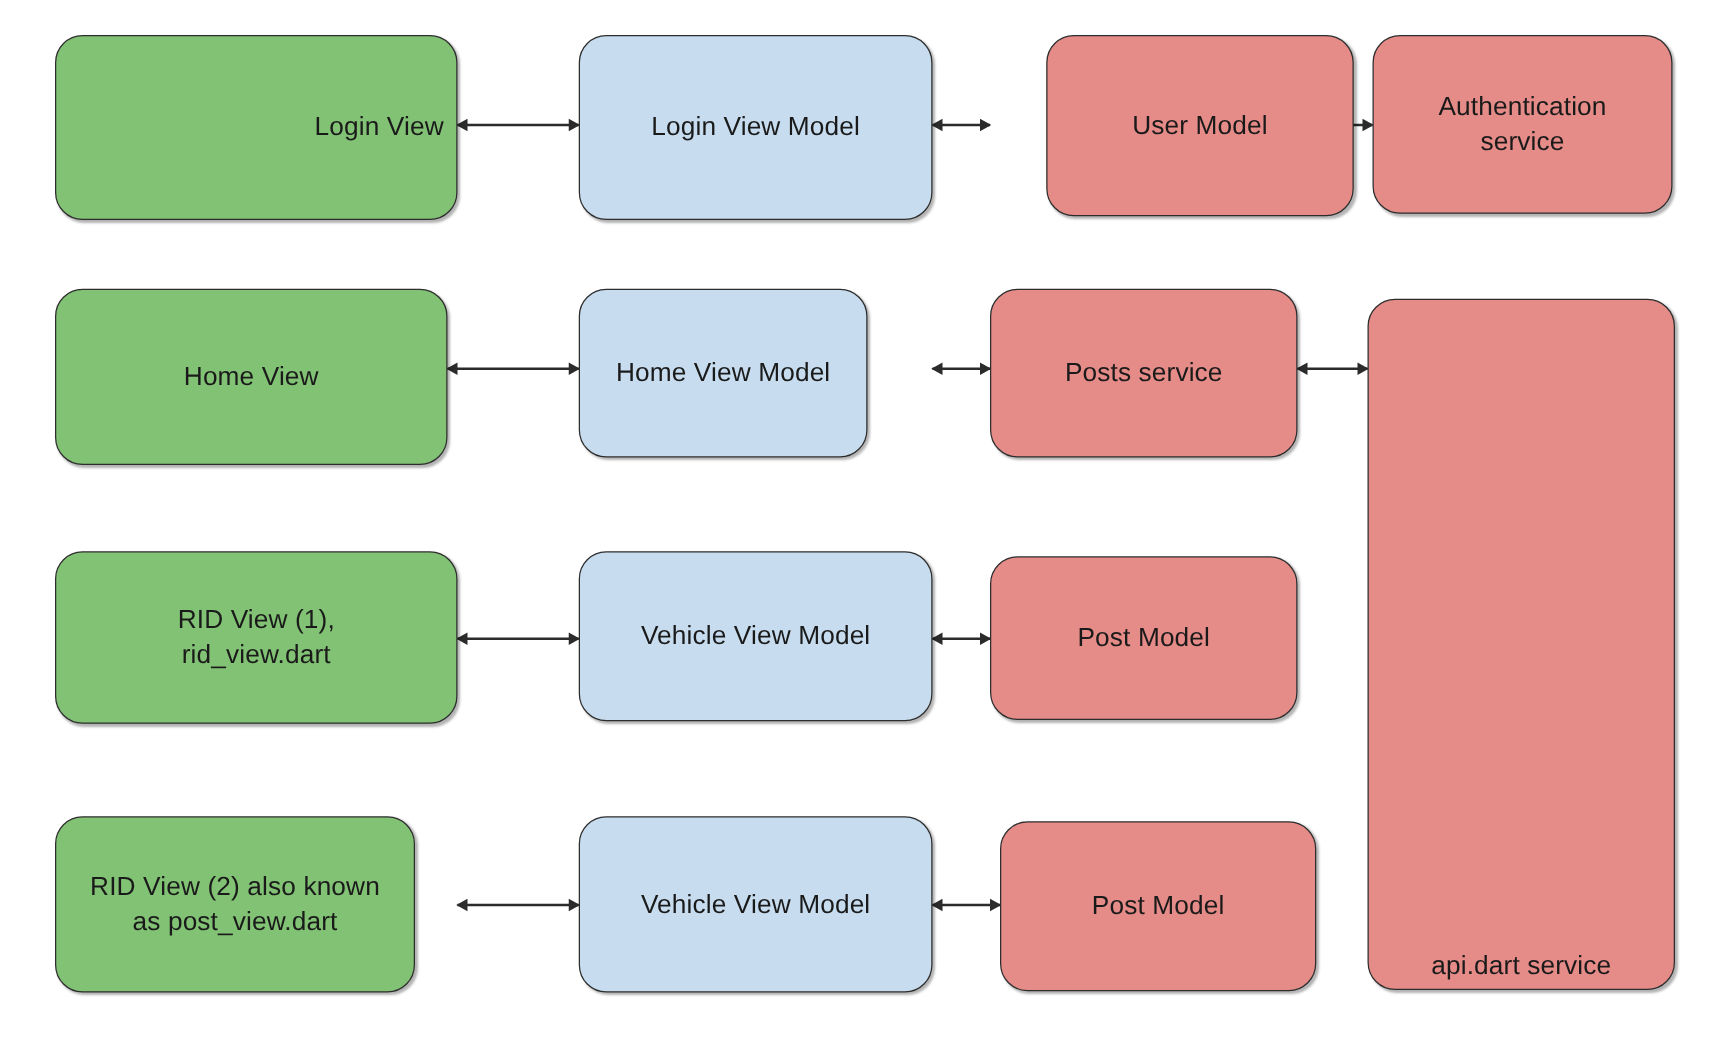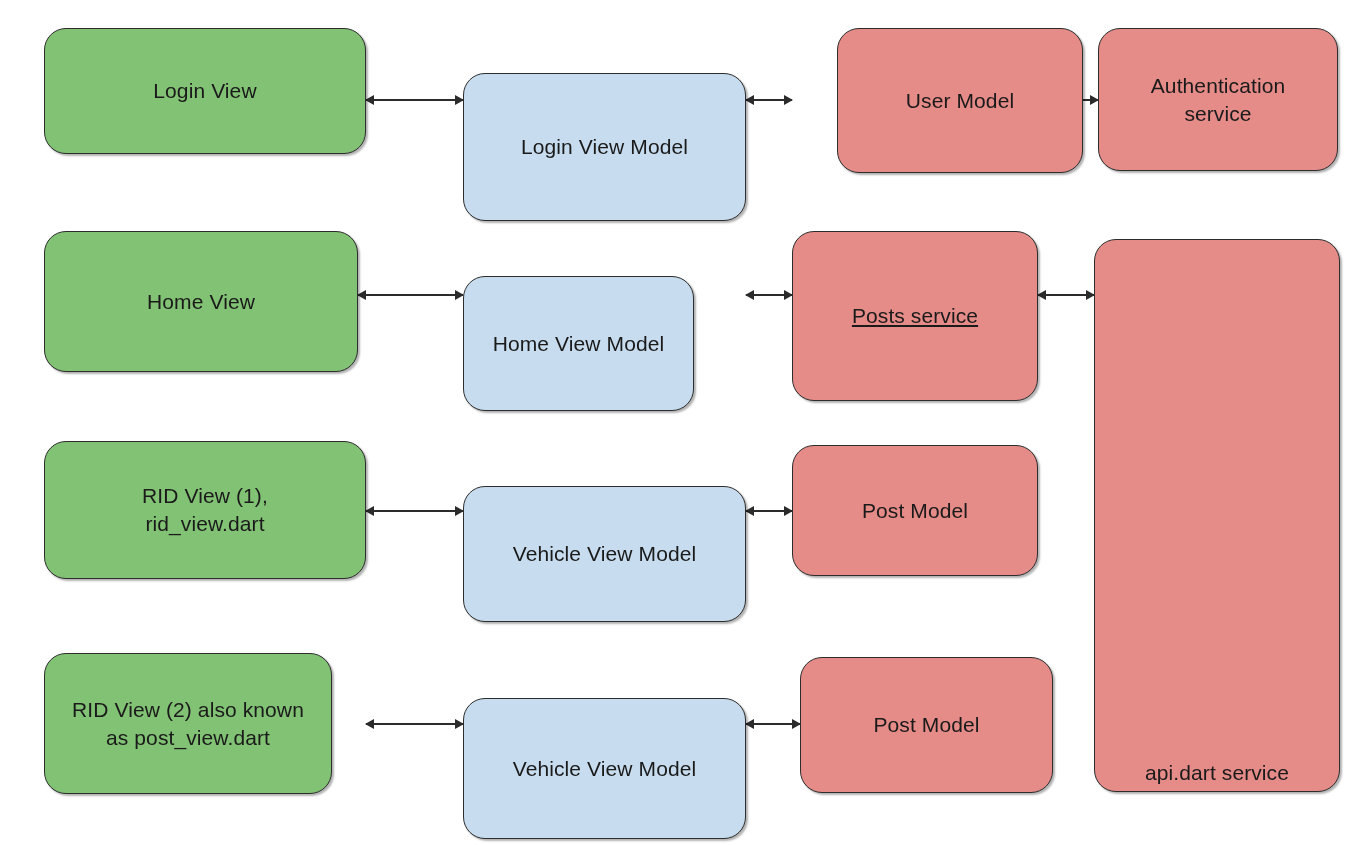--- a/index.html
+++ b/index.html
@@ -29,21 +29,21 @@
     text-align: center;
     color: #1a1a1a;
     font-size: 21px;
     line-height: 1.32;
     letter-spacing: 0.1px;
     box-shadow: 2px 2px 2px rgba(0,0,0,0.30);
     padding: 4px 10px;
     white-space: pre-line;
   }
   .node.green  { background: #82C274; }
-  .node.blue   { background: #C7DDEF; margin-top: 45px; }
+  .node.blue   { background: #C7DDEF; }
   .node.red    { background: #E58B88; }
 
   .node-label {
     display: block;
     width: 100%;
     white-space: pre-line;
   }
 
   
   .edge {
@@ -81,28 +81,28 @@
     <div class="edge" style="left: 366px; top: 99px; width: 97px;"></div>
     <div class="edge" style="left: 746px; top: 99px; width: 46px;"></div>
     <div class="edge" style="left: 1038px; top: 99px; width: 60px;"></div>
     <div class="edge" style="left: 358px; top: 294px; width: 105px;"></div>
     <div class="edge" style="left: 746px; top: 294px; width: 46px;"></div>
     <div class="edge" style="left: 1038px; top: 294px; width: 56px;"></div>
     <div class="edge" style="left: 366px; top: 510px; width: 97px;"></div>
     <div class="edge" style="left: 746px; top: 510px; width: 46px;"></div>
     <div class="edge" style="left: 366px; top: 723px; width: 97px;"></div>
     <div class="edge" style="left: 746px; top: 723px; width: 54px;"></div>
-    <div class="node green" style="left: 44px; top: 28px; width: 322px; height: 126px;"><span class="node-label">Login View</span></div>
+    <div class="node green" style="left: 44px; top: 28px; width: 322px; height: 148px; text-align: right;"><span class="node-label">Login View</span></div>
     <div class="node blue" style="left: 463px; top: 28px; width: 283px; height: 148px;"><span class="node-label">Login View Model</span></div>
     <div class="node red" style="left: 792px; top: 28px; width: 246px; height: 145px; margin-left: 45px;"><span class="node-label">User Model</span></div>
     <div class="node red" style="left: 1098px; top: 28px; width: 240px; height: 143px;"><span class="node-label">Authentication
 service</span></div>
     <div class="node green" style="left: 44px; top: 231px; width: 314px; height: 141px; justify-content: center;"><span class="node-label">Home View</span></div>
     <div class="node blue" style="left: 463px; top: 231px; width: 231px; height: 135px;"><span class="node-label">Home View Model</span></div>
-    <div class="node red" style="left: 792px; top: 231px; width: 246px; height: 170px; text-decoration: underline;"><span class="node-label">Posts service</span></div>
+    <div class="node red" style="left: 792px; top: 231px; width: 246px; height: 135px;"><span class="node-label">Posts service</span></div>
     <div class="node red" style="left: 1094px; top: 239px; width: 246px; height: 553px; align-items: flex-end;"><span class="node-label">api.dart service</span></div>
     <div class="node green" style="left: 44px; top: 441px; width: 322px; height: 138px;"><span class="node-label">RID View (1),
 rid_view.dart</span></div>
     <div class="node blue" style="left: 463px; top: 441px; width: 283px; height: 136px;"><span class="node-label">Vehicle View Model</span></div>
     <div class="node red" style="left: 792px; top: 445px; width: 246px; height: 131px;"><span class="node-label">Post Model</span></div>
     <div class="node green" style="left: 44px; top: 653px; width: 288px; height: 141px;"><span class="node-label">RID View (2) also known
 as post_view.dart</span></div>
     <div class="node blue" style="left: 463px; top: 653px; width: 283px; height: 141px;"><span class="node-label">Vehicle View Model</span></div>
     <div class="node red" style="left: 800px; top: 657px; width: 253px; height: 136px;"><span class="node-label">Post Model</span></div>
   </div>

